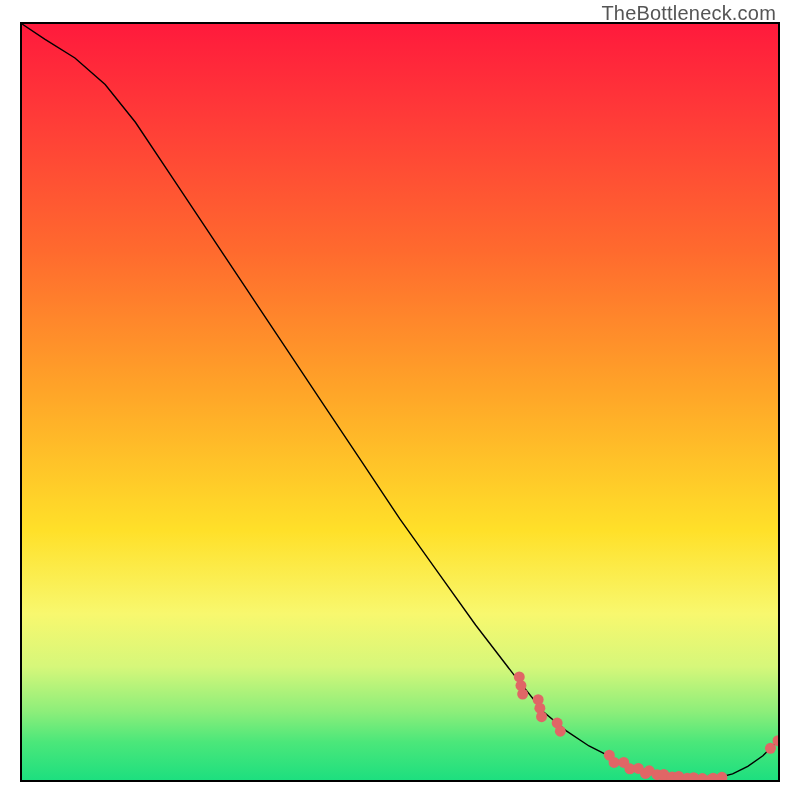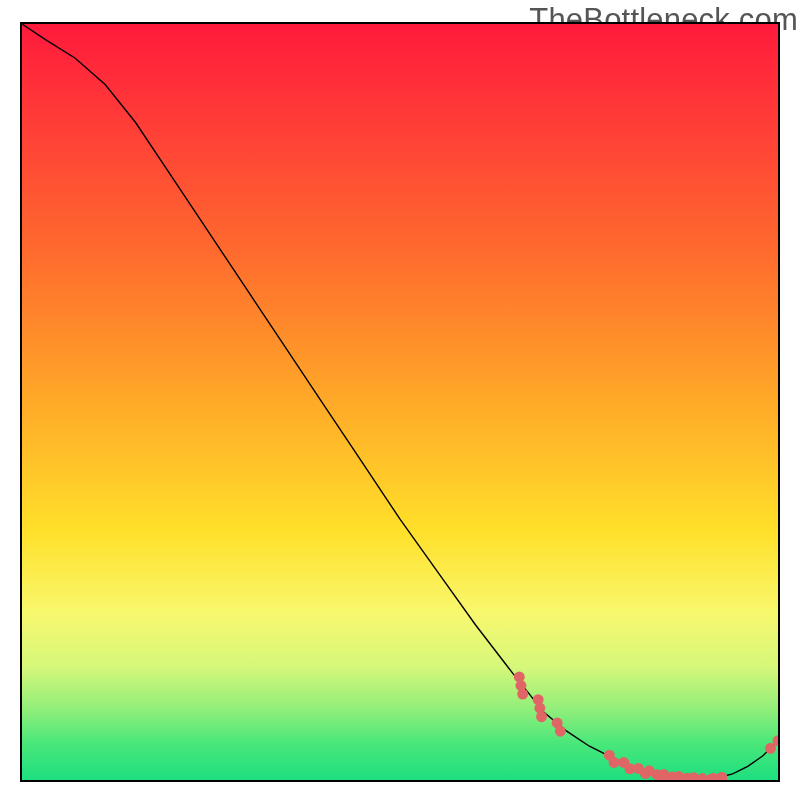--- a/index.html
+++ b/index.html
@@ -12,23 +12,23 @@
     font-family: Arial, Helvetica, sans-serif;
   }
   .chart-wrap {
     position: relative;
     width: 800px;
     height: 800px;
   }
   .watermark {
     position: absolute;
     top: 2px;
-    right: 2px;
+    right: 24px;
     color: #555;
-    font-size: 31px;
+    font-size: 20px;
     font-weight: 400;
     letter-spacing: 0.2px;
   }
   .plot-area {
     position: absolute;
     left: 20px;
     top: 22px;
     width: 760px;
     height: 760px;
     box-sizing: border-box;

